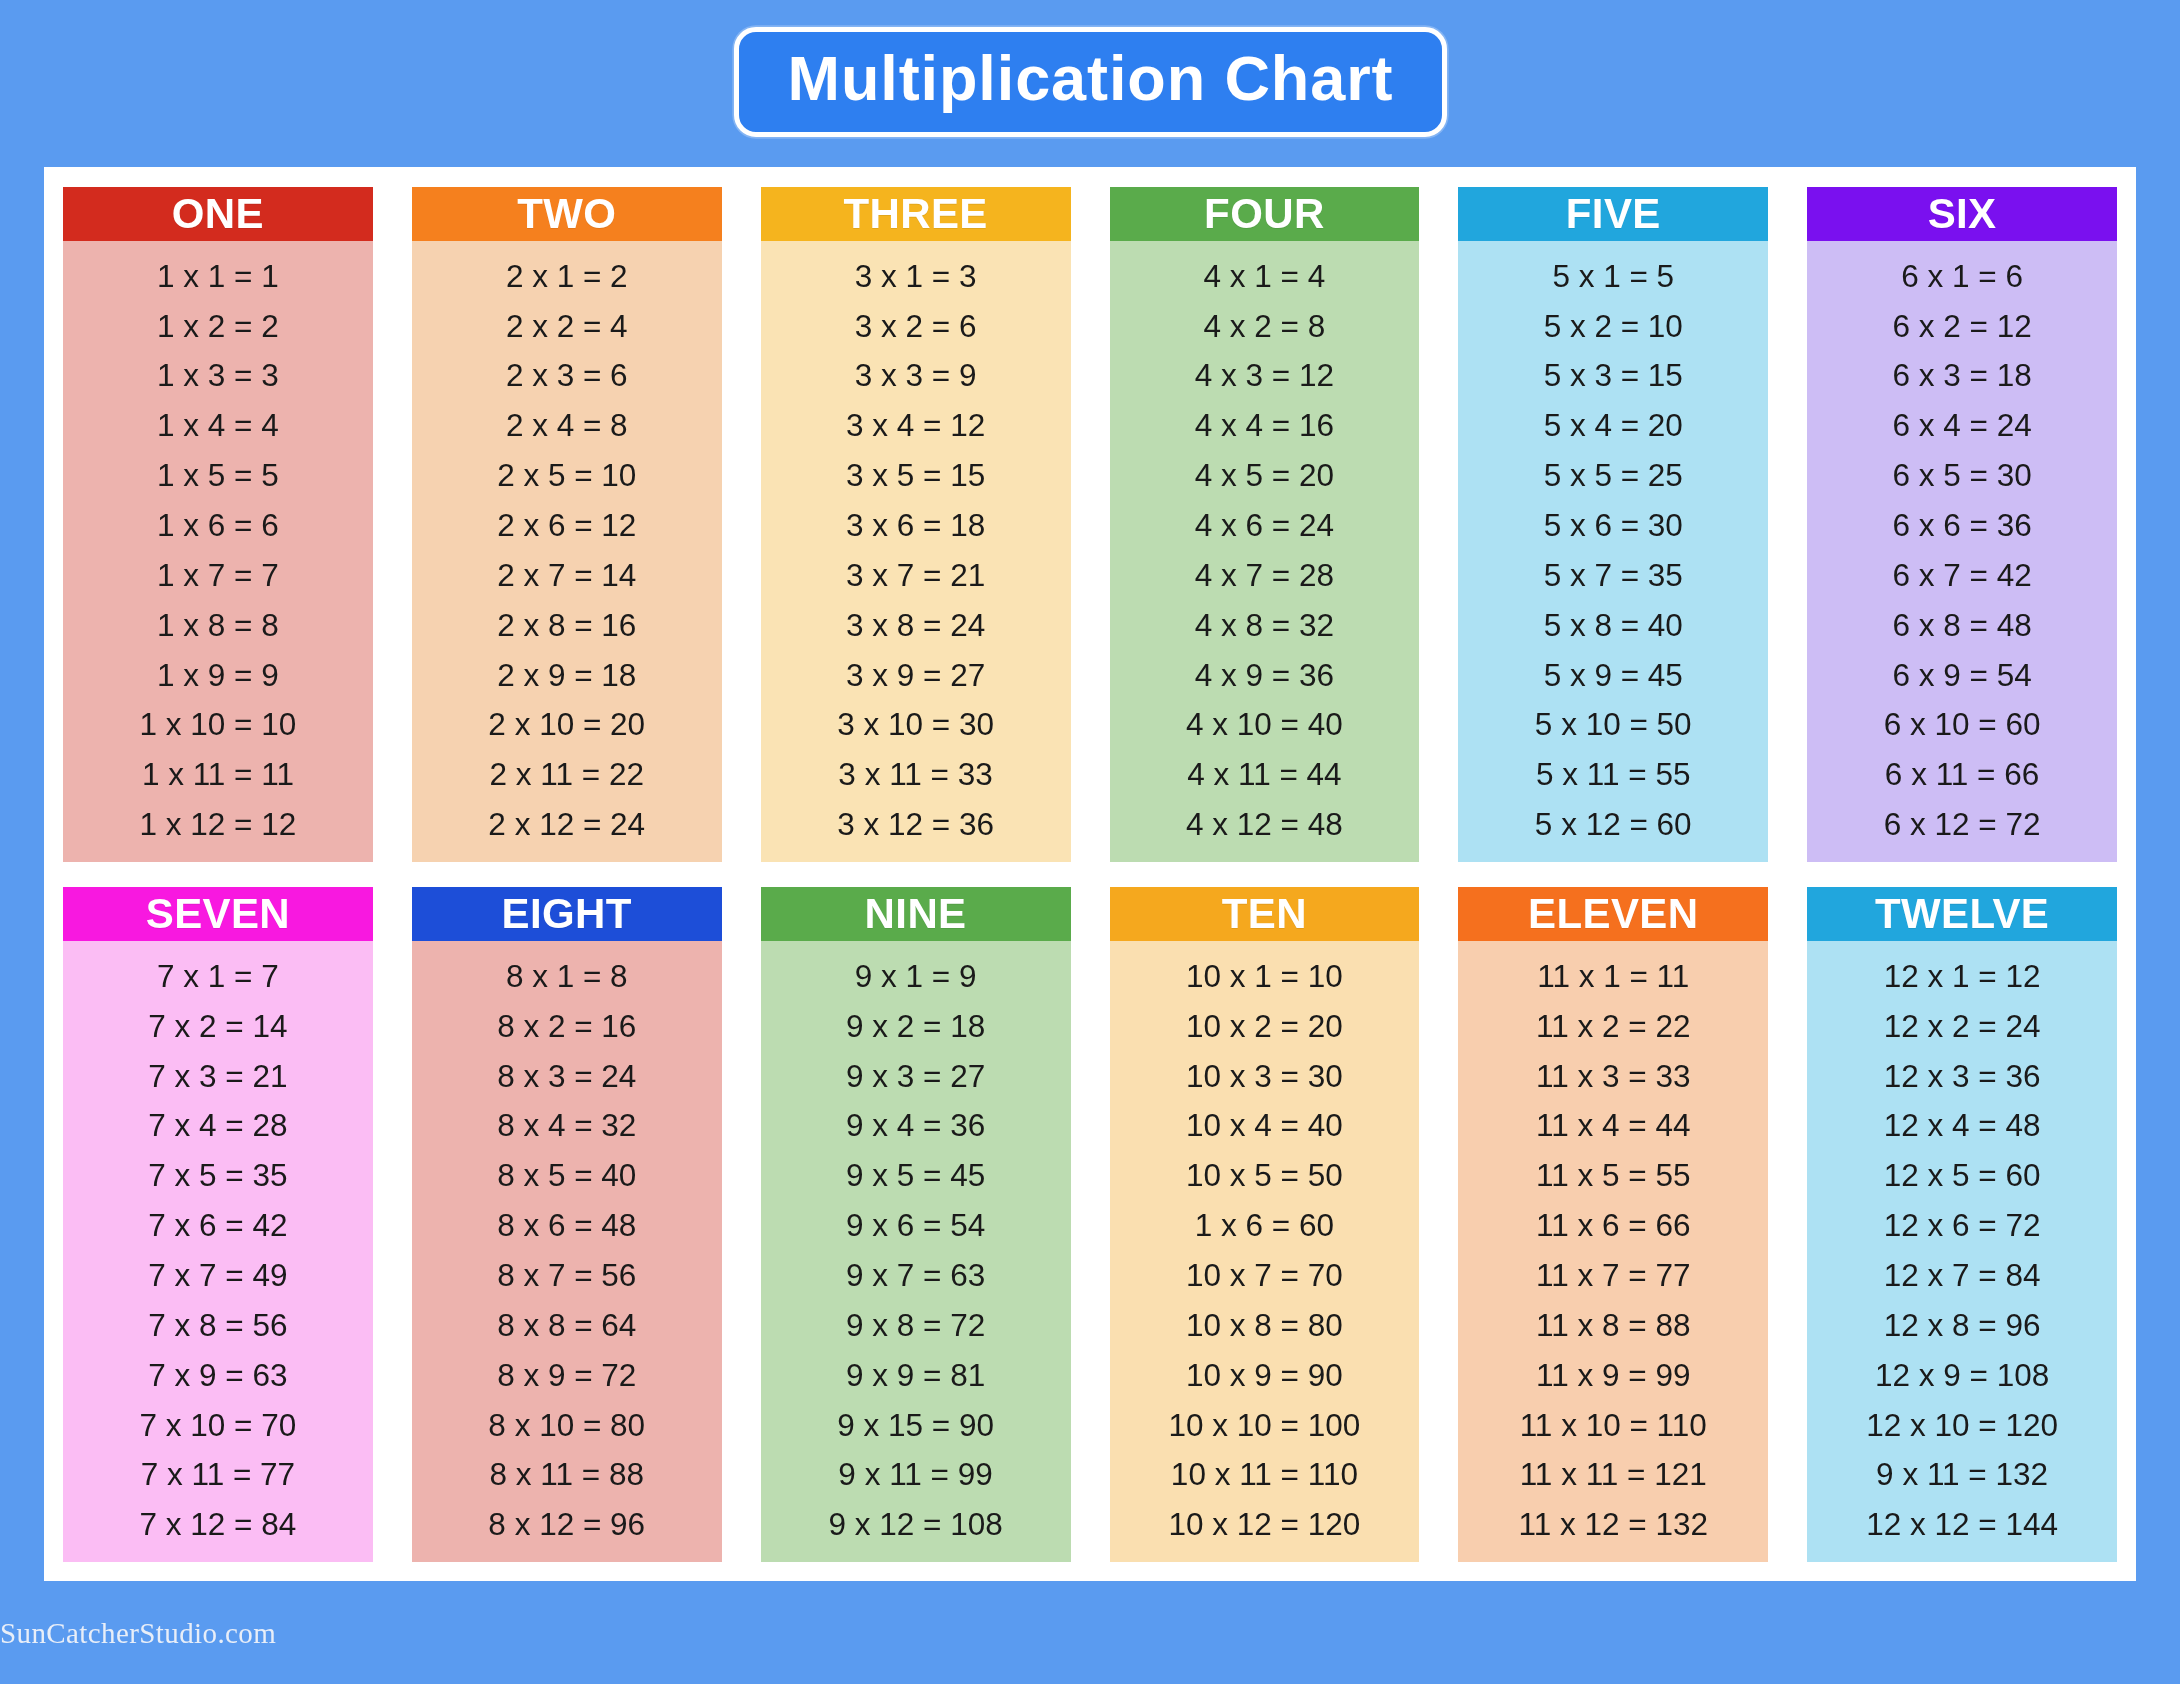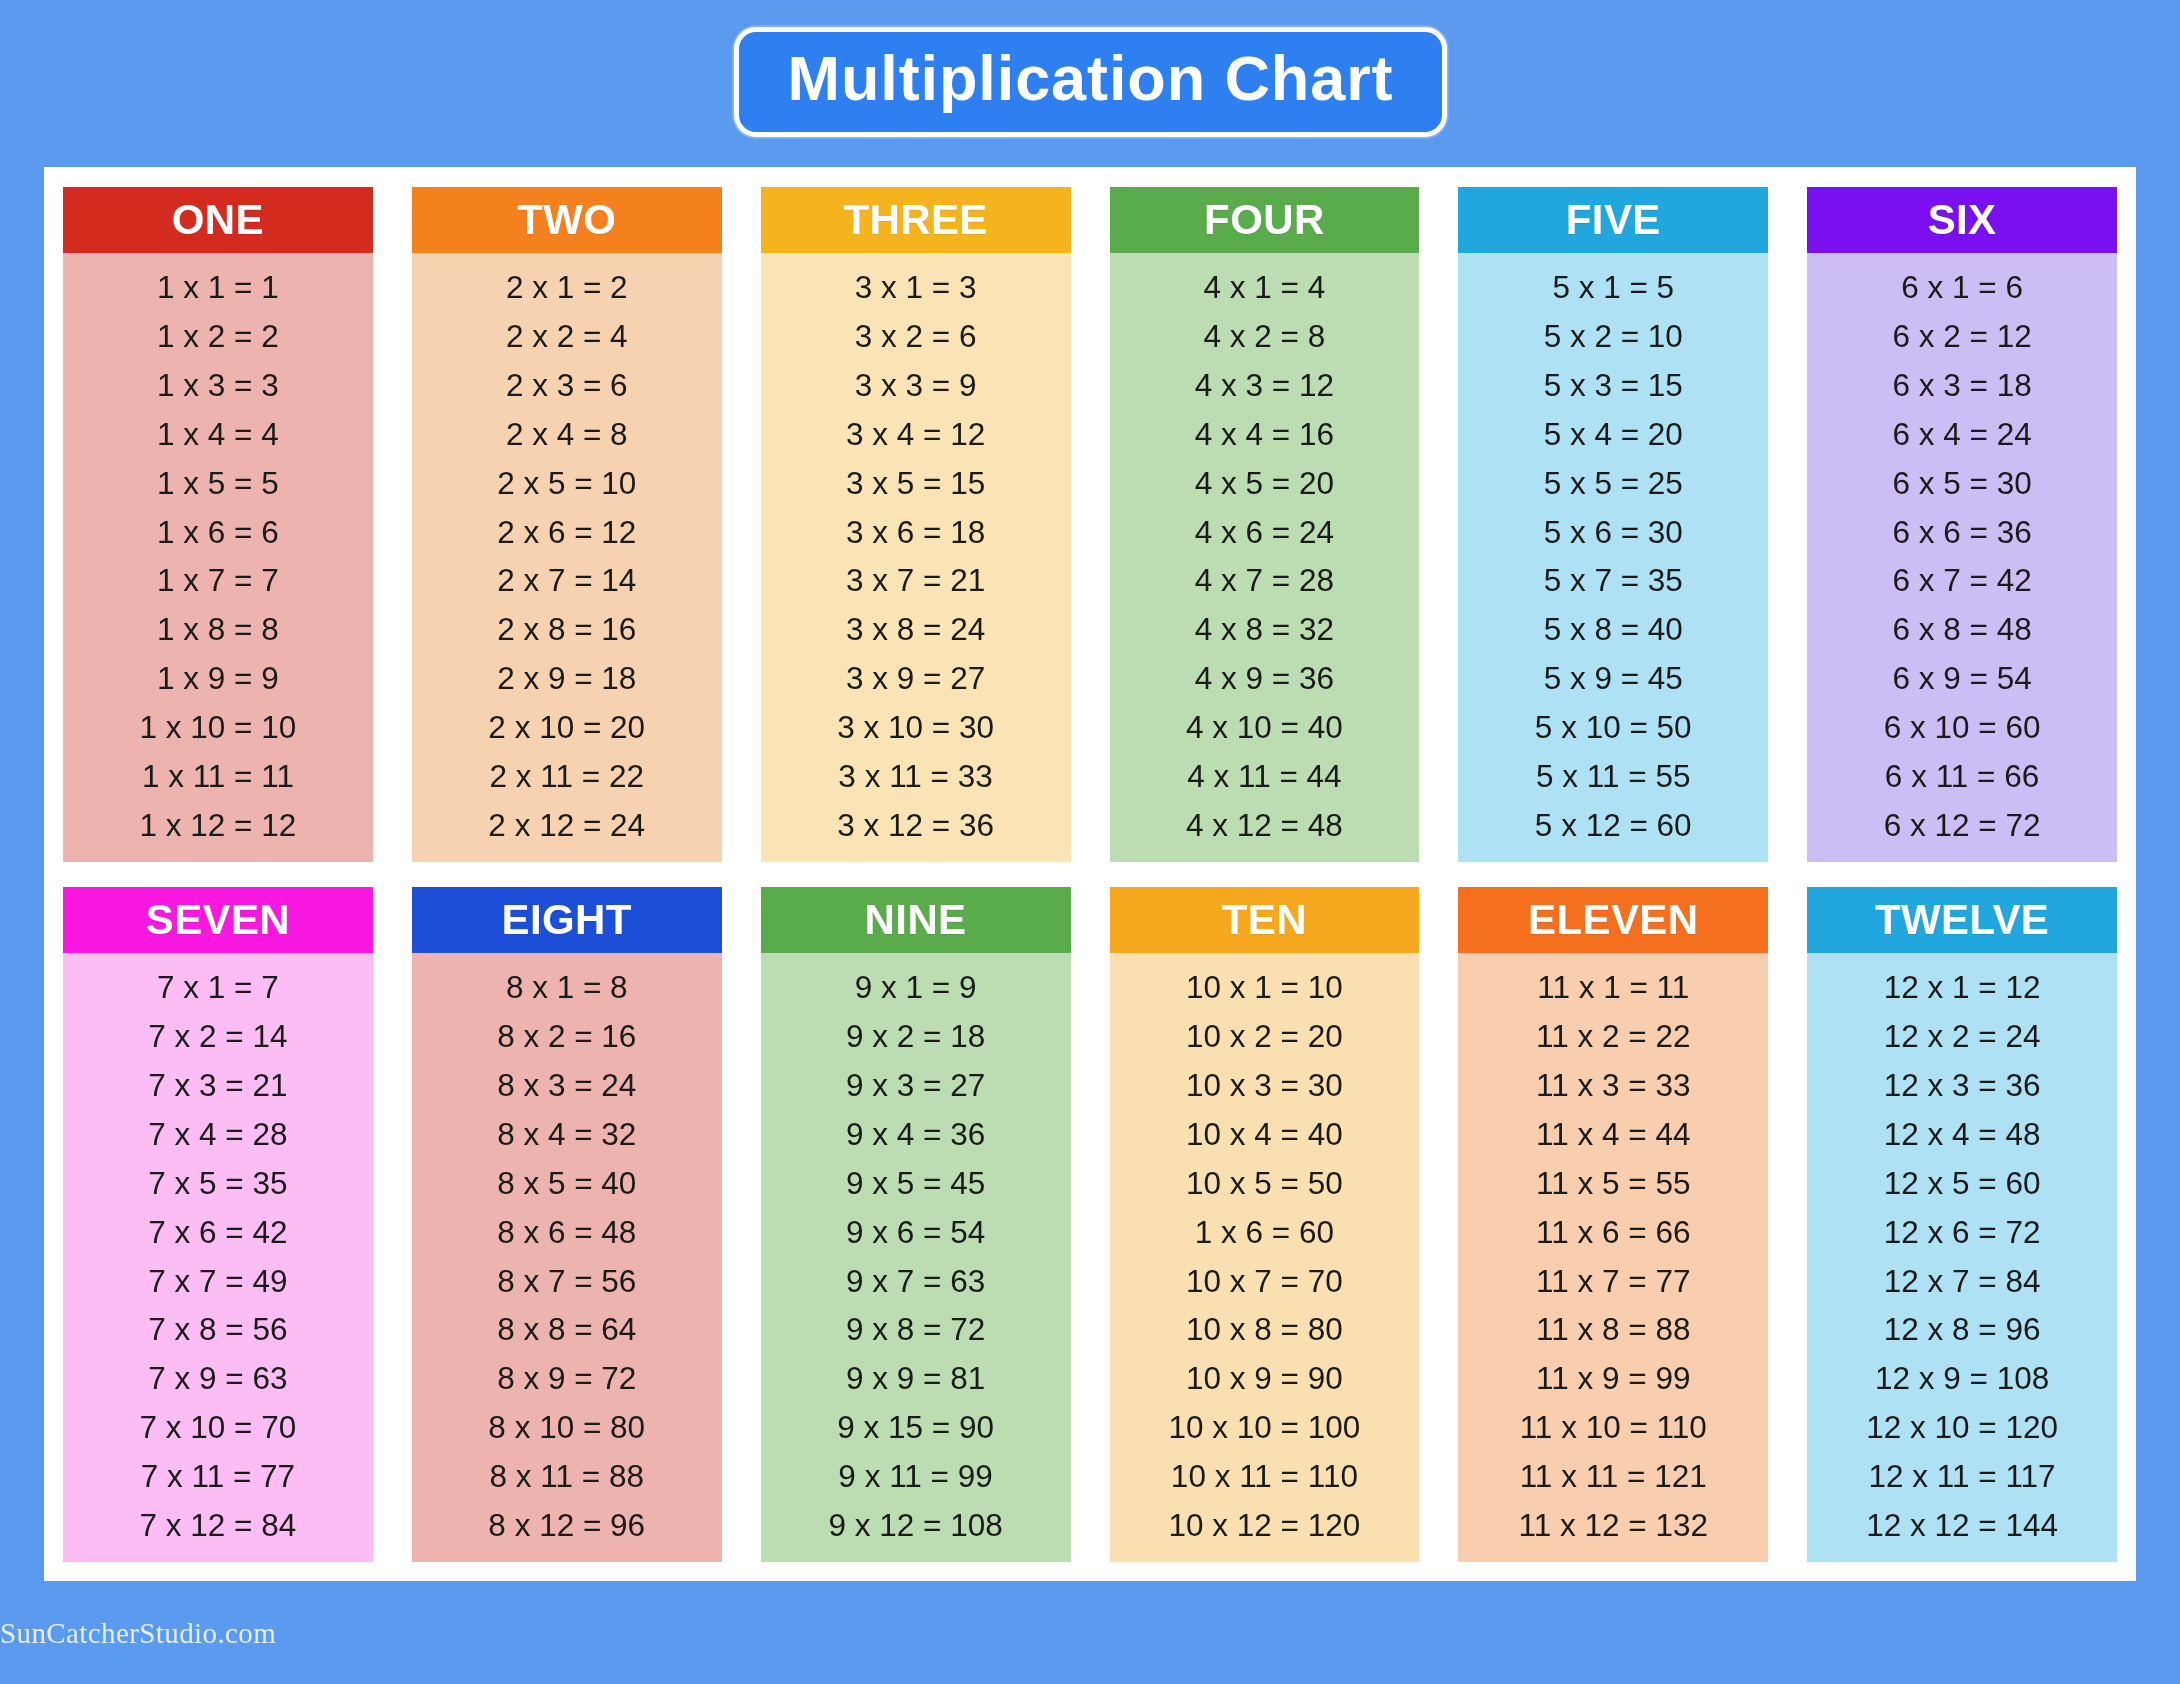--- a/index.html
+++ b/index.html
@@ -70,21 +70,21 @@
     width: 100%;
     height: 100%;
   }
 
   .card {
     display: flex;
     flex-direction: column;
     overflow: hidden;
   }
   .card-header {
-    height: 66px;
+    height: 54px;
     display: flex;
     align-items: center;
     justify-content: center;
   }
   .card-header .header-text {
     color: #ffffff;
     font-size: 42px;
     font-weight: bold;
     line-height: 1;
     letter-spacing: 0.4px;
@@ -352,21 +352,21 @@
             <div class="row">12 x 1 = 12</div>
             <div class="row">12 x 2 = 24</div>
             <div class="row">12 x 3 = 36</div>
             <div class="row">12 x 4 = 48</div>
             <div class="row">12 x 5 = 60</div>
             <div class="row">12 x 6 = 72</div>
             <div class="row">12 x 7 = 84</div>
             <div class="row">12 x 8 = 96</div>
             <div class="row">12 x 9 = 108</div>
             <div class="row">12 x 10 = 120</div>
-            <div class="row">12 x 11 = 117</div>
+            <div class="row">9 x 11 = 132</div>
             <div class="row">12 x 12 = 144</div>
           </div>
         </div>
       </div>
   </div>
 
   <div class="footer">
     <span class="footer-text">SunCatcherStudio.com</span>
   </div>
 

